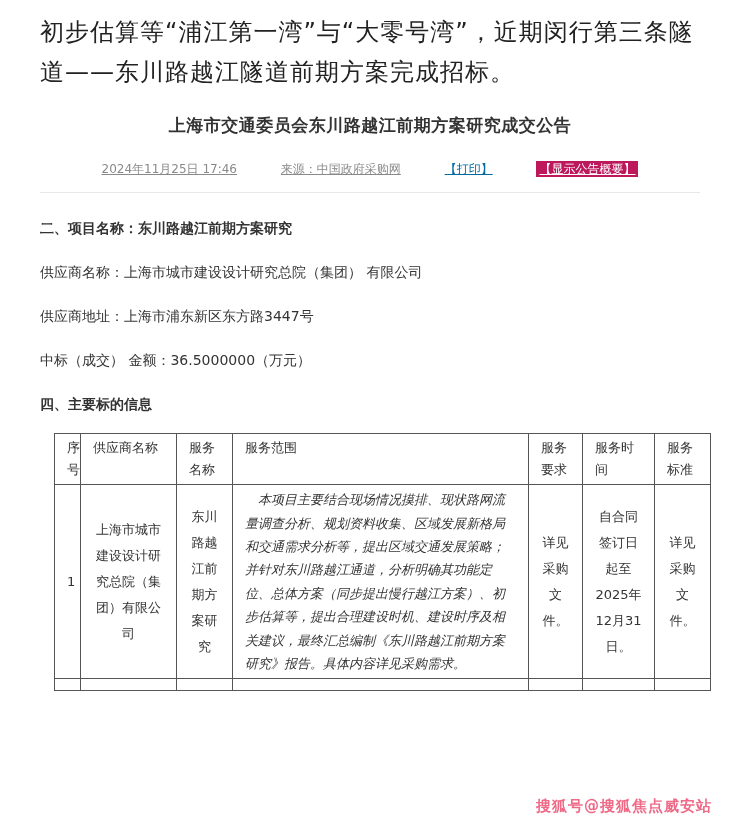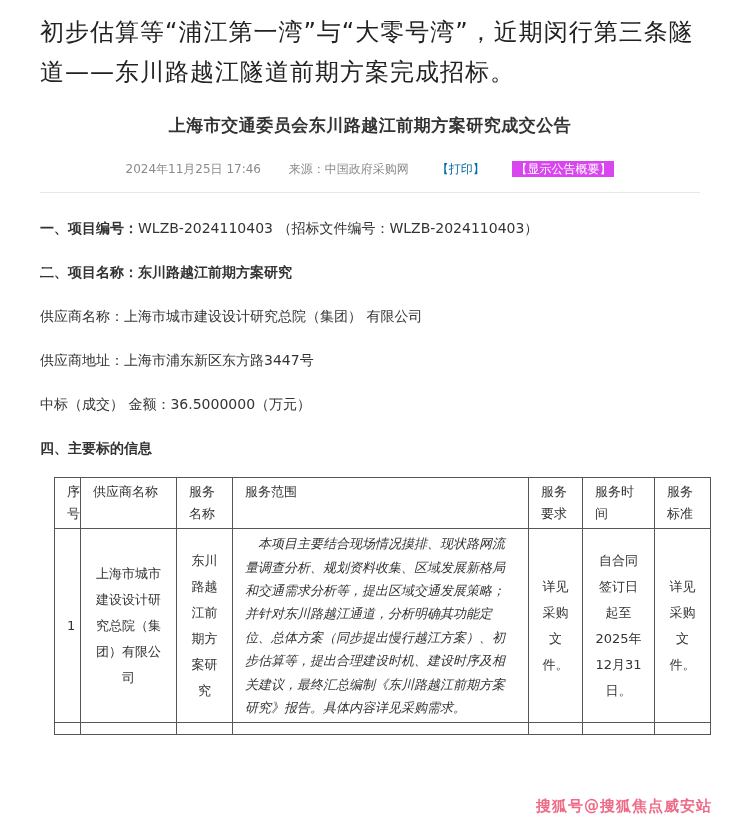--- a/index.html
+++ b/index.html
@@ -33,24 +33,24 @@
     letter-spacing: 0.5px;
   }
 
   .meta {
     margin-top: 24px;
     text-align: center;
     font-size: 12px;
     color: #8a8a8a;
     white-space: nowrap;
   }
-  .meta span { margin: 0 12px; }
+  .meta span { margin: 0 20px; text-decoration: underline; }
   .meta .print { color: #0369a1; cursor: pointer; }
   .meta .badge {
-    background: #d946ef;
+    background: #be185d;
     color: #ffffff;
     padding: 1px 3px;
     cursor: pointer;
   }
 
   .divider {
     margin-top: 14px;
     border-top: 1px solid #e8e8e8;
     height: 0;
   }
@@ -114,23 +114,20 @@
 
   <div class="meta">
     <span>2024年11月25日 17:46</span>
     <span>来源：中国政府采购网</span>
     <span class="print">【打印】</span>
     <span class="badge">【显示公告概要】</span>
   </div>
 
   <div class="divider"></div>
 
-  <div class="section">
-    <span class="bold">一、项目编号：</span><span>WLZB-2024110403 （招标文件编号：WLZB-2024110403）</span>
-  </div>
 
   <div class="section">
     <span class="bold">二、项目名称：</span><span class="bold">东川路越江前期方案研究</span>
   </div>
 
 
   <div class="section">
     <span>供应商名称：上海市城市建设设计研究总院（集团） 有限公司</span>
   </div>
 

